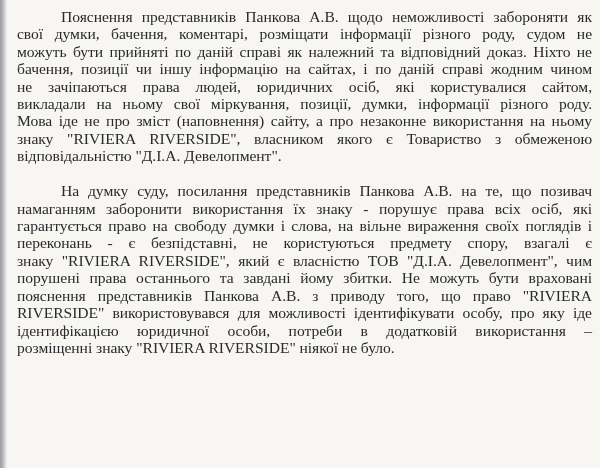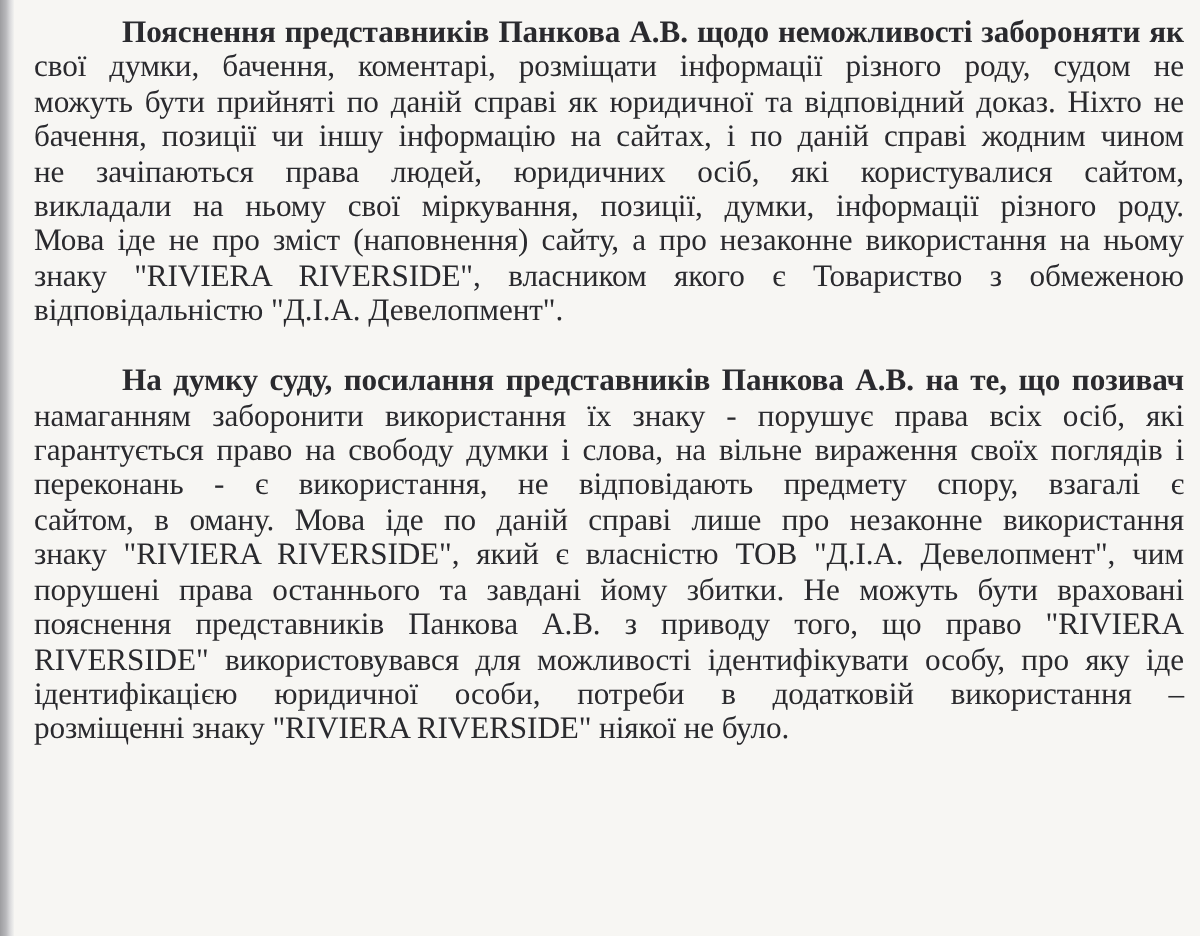--- a/index.html
+++ b/index.html
@@ -20,46 +20,45 @@
     color: #2a2a2e;
     text-align: justify;
     letter-spacing: -0.05px;
   }
   .para {
     margin: 0;
     text-indent: 44px;
   }
   .para + .para { margin-top: 17.6px; }
   .line { display: block; text-align: justify; text-align-last: justify; text-indent: 0; }
-  .line.first { padding-left: 44px; font-weight: bold; }
+  .line.first { padding-left: 44px; }
   .line.last { text-align-last: left; }
 </style>
 </head>
 <body>
 
 <div class="page-edge"></div>
 
 <div class="page">
   <p class="para" style="text-indent:0">
     <span class="line first">Пояснення представників Панкова А.В. щодо неможливості забороняти як</span>
     <span class="line">свої думки, бачення, коментарі, розміщати інформації різного роду, судом не</span>
-    <span class="line">можуть бути прийняті по даній справі як юридичної та відповідний доказ. Ніхто не</span>
+    <span class="line">можуть бути прийняті по даній справі як належний та відповідний доказ. Ніхто не</span>
     <span class="line">бачення, позиції чи іншу інформацію на сайтах, і по даній справі жодним чином</span>
     <span class="line">не зачіпаються права людей, юридичних осіб, які користувалися сайтом,</span>
     <span class="line">викладали на ньому свої міркування, позиції, думки, інформації різного роду.</span>
     <span class="line">Мова іде не про зміст (наповнення) сайту, а про незаконне використання на ньому</span>
     <span class="line">знаку "RIVIERA RIVERSIDE", власником якого є Товариство з обмеженою</span>
     <span class="line last">відповідальністю "Д.І.А. Девелопмент".</span>
   </p>
   <p class="para" style="text-indent:0">
     <span class="line first">На думку суду, посилання представників Панкова А.В. на те, що позивач</span>
     <span class="line">намаганням заборонити використання їх знаку - порушує права всіх осіб, які</span>
     <span class="line">гарантується право на свободу думки і слова, на вільне вираження своїх поглядів і</span>
-    <span class="line">переконань - є використання, не відповідають предмету спору, взагалі є</span>
-    <span class="line">сайтом, в оману. Мова іде по даній справі лише про незаконне використання</span>
+    <span class="line">переконань - є безпідставні, не користуються предмету спору, взагалі є</span>
     <span class="line">знаку "RIVIERA RIVERSIDE", який є власністю ТОВ "Д.І.А. Девелопмент", чим</span>
     <span class="line">порушені права останнього та завдані йому збитки. Не можуть бути враховані</span>
     <span class="line">пояснення представників Панкова А.В. з приводу того, що право "RIVIERA</span>
     <span class="line">RIVERSIDE" використовувався для можливості ідентифікувати особу, про яку іде</span>
     <span class="line">ідентифікацією юридичної особи, потреби в додатковій використання –</span>
     <span class="line last">розміщенні знаку "RIVIERA RIVERSIDE" ніякої не було.</span>
   </p>
 </div>
 
 </body></html>

